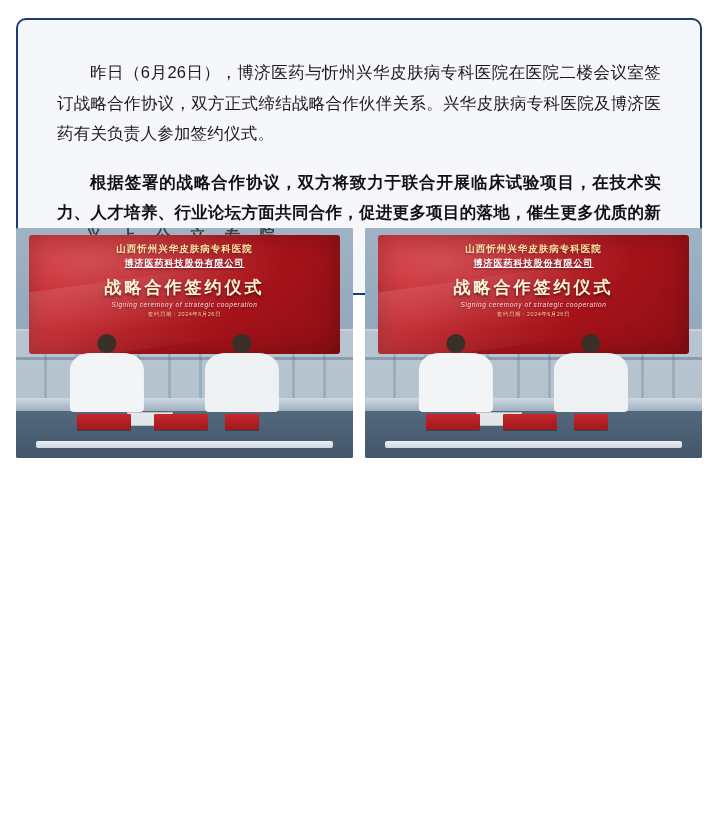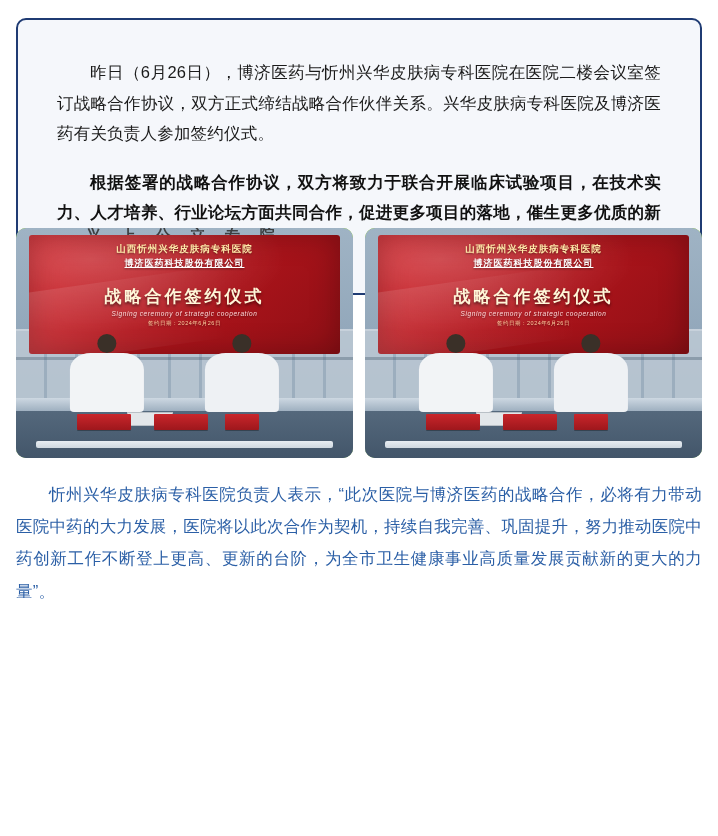--- a/index.html
+++ b/index.html
@@ -54,21 +54,21 @@
     top: 228px;
     width: 686px;
     display: flex;
     gap: 12px;
   }
   .photo {
     position: relative;
     width: 381px;
     height: 230px;
     overflow: hidden;
-    border-radius: 10px;
+    border-radius: 2px;
     background: #84cc16;
   }
 
   
   .room {
     position: absolute;
     left: 0; top: 0; right: 0; bottom: 0;
     background:
       linear-gradient(to bottom, #9fb3c4 0%, #93a8bb 45%, #7f95ab 60%, #6f8599 100%);
   }
@@ -136,21 +136,21 @@
   }
   .bd-line2 {
     font-size: 9px;
     letter-spacing: 1px;
     font-weight: bold;
     color: #ffffff;
     line-height: 1.6;
     text-decoration: underline;
   }
   .bd-title {
-    margin-top: 14px;
+    margin-top: 5px;
     font-size: 17px;
     font-weight: bold;
     letter-spacing: 3px;
     color: #fff6d8;
     text-shadow: 0 2px 3px rgba(0,0,0,0.5);
   }
   .bd-sub {
     margin-top: 2px;
     font-size: 6.5px;
     letter-spacing: 0.6px;
@@ -343,16 +343,15 @@
       </div>
       <div class="doc-folder"></div>
       <div class="nameplate n1"></div>
       <div class="nameplate n2"></div>
       <div class="nameplate n3"></div>
     </div>
 
   </div>
 
   <div class="body-text">
-    <p class="para blue">忻州兴华皮肤病专科医院负责人表示，“此次医院与博济医药的战略合作，必将有力带动医院中药的大力发展，医院将以此次合作为契机，持续自我完善、巩固提升，努力推动医院中药创新工作不断登上更高、更新的台阶，为全市卫生健康事业高质量发展贡献新的更大的力量”。</p>
   </div>
 
 </div>
 
 </body></html>

